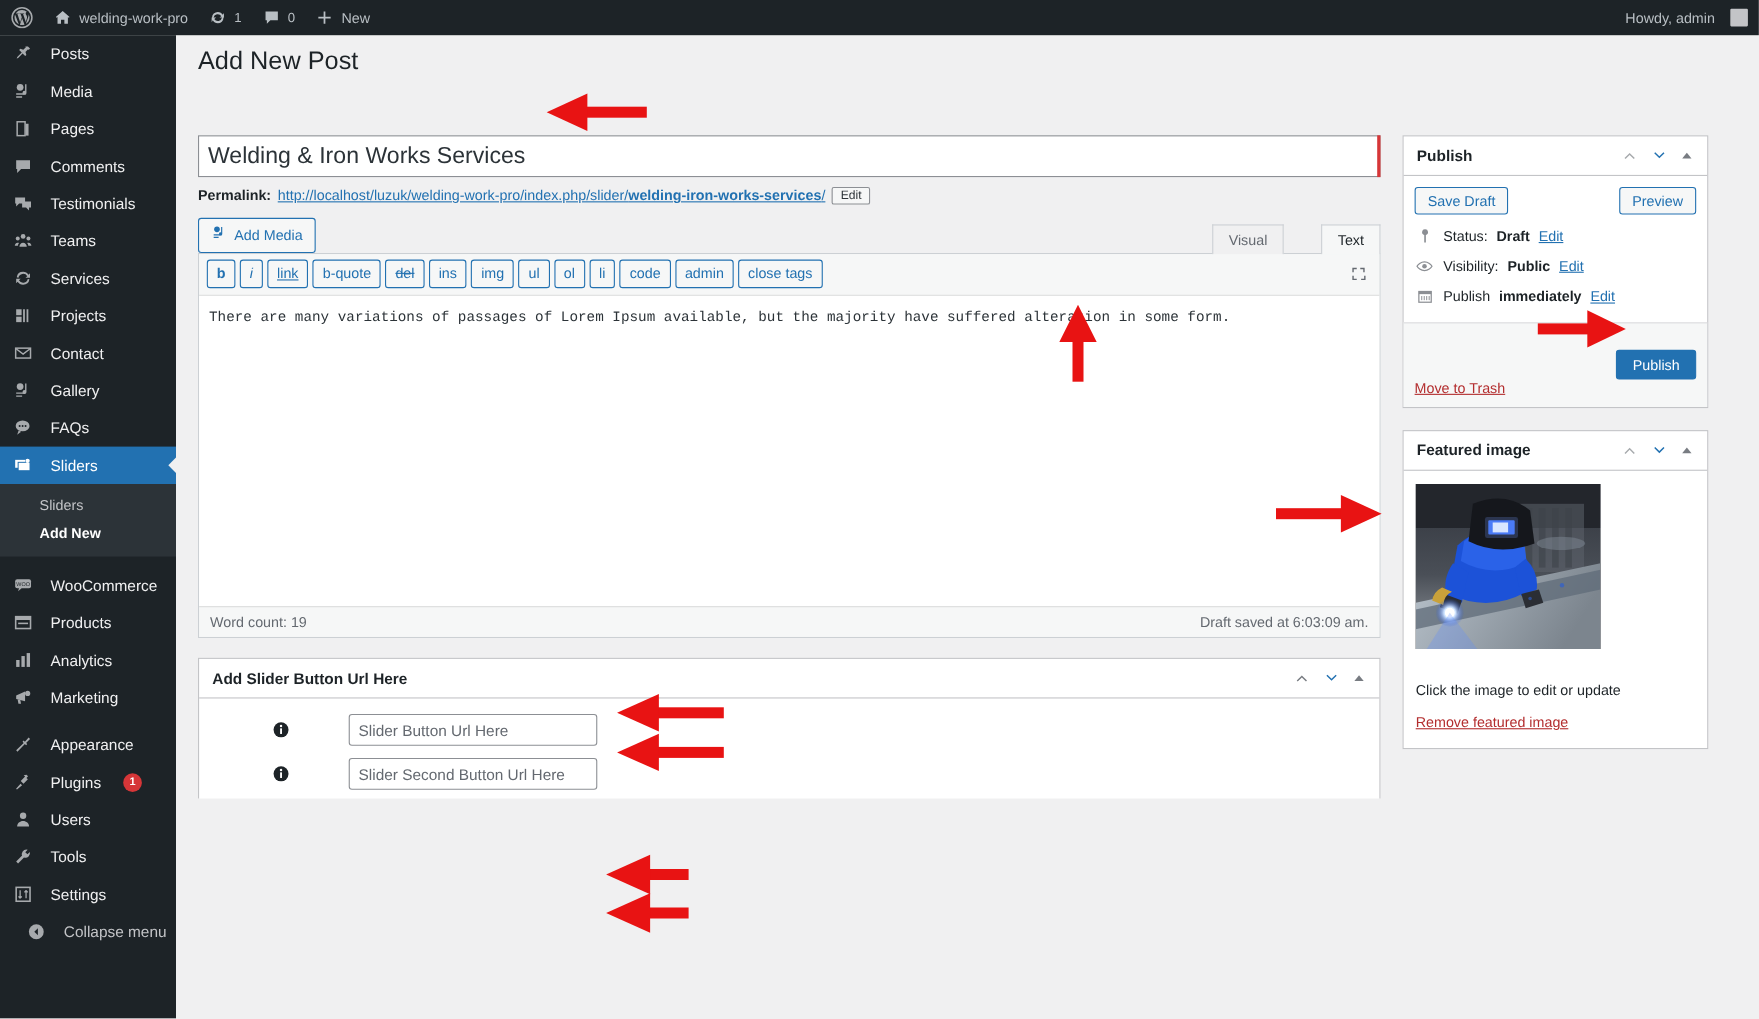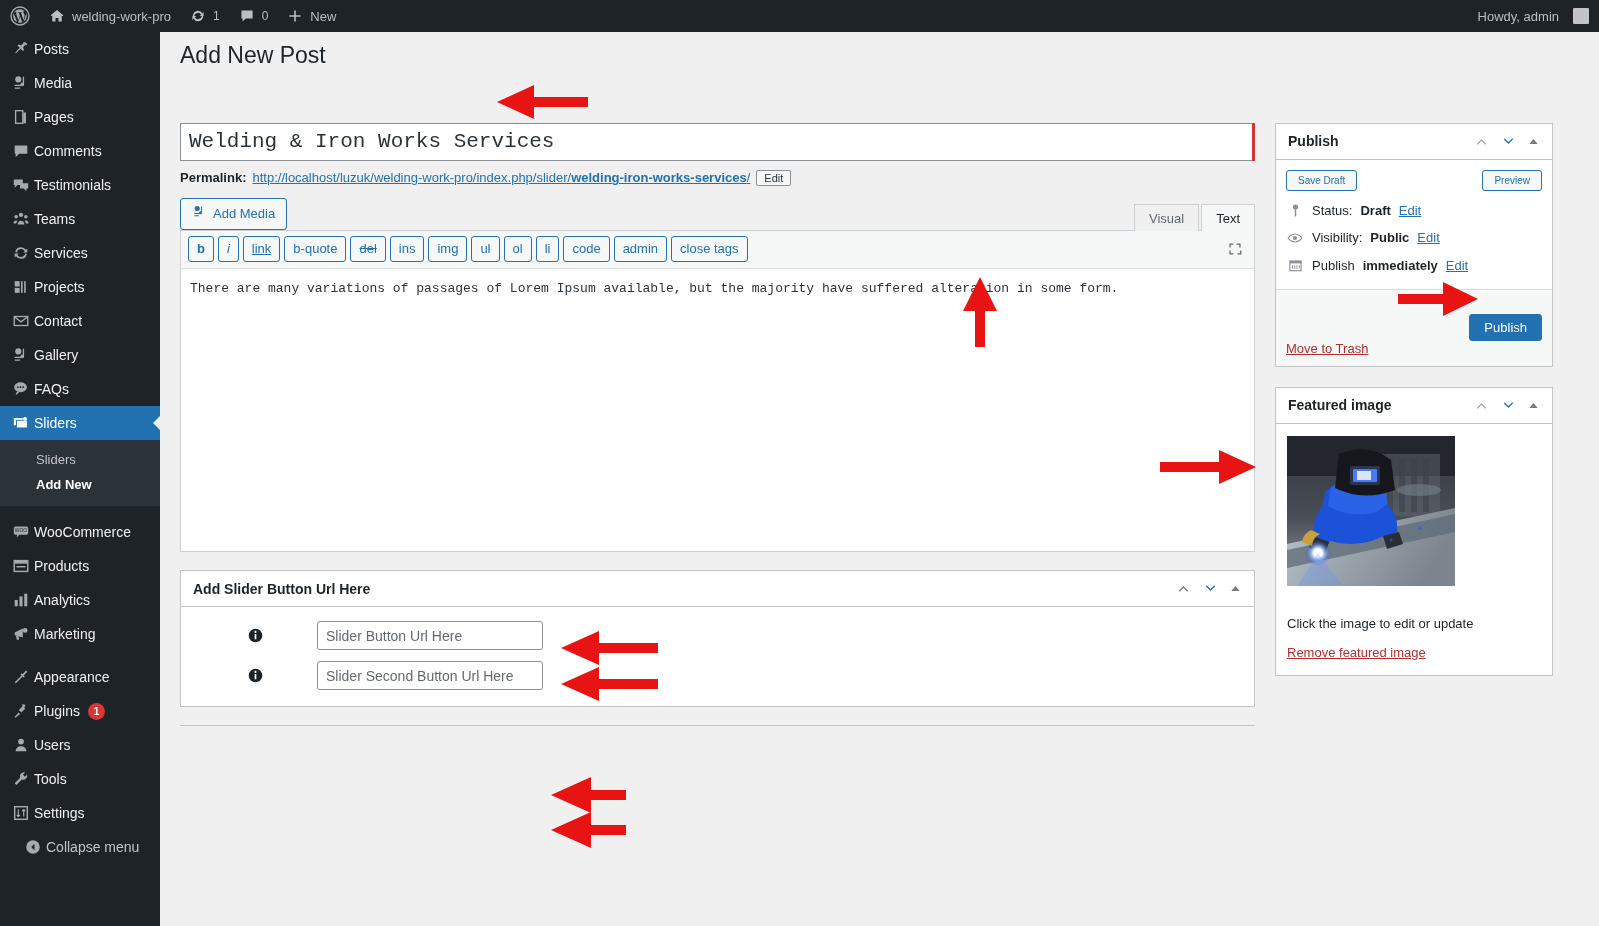--- a/index.html
+++ b/index.html
@@ -34,21 +34,21 @@
   .ab-count { font-size: 12px; }
 
   
   #sidebar {
     position: absolute; top: 32px; left: 0; width: 160px; height: 894px;
     background: #1d2327; color: #f0f0f1; font-size: 14px;
     overflow: hidden;
   }
   .menu-item {
     position: relative;
-    display: flex; align-items: center; gap: 3px;
+    display: flex; align-items: center; gap: 15px;
     height: 34px; padding-left: 11px; color: #f0f0f1;
     line-height: 1;
   }
   .menu-item .mi-ico {
     width: 20px; height: 20px; flex: 0 0 20px;
     display: flex; align-items: center; justify-content: center;
     color: #a7aaad;
   }
   .menu-item .mi-ico svg { display:block; }
   .menu-item.current {
@@ -86,21 +86,21 @@
   #wrap { padding: 0 20px; position: relative; }
 
   .col-main { position: absolute; left: 20px; top: 52px; width: 1075px; }
   .col-side { position: absolute; left: 1115px; top: 52px; width: 278px; }
 
   
   #title-input {
     width: 1075px; height: 38px;
     font-size: 21px; color: #2c3338; padding: 3px 8px;
     border: 1px solid #8c8f94; background: #fff; outline: none;
-    font-family: Liberation Mono, monospace;
+    font-family: Liberation Sans, sans-serif;
     border-radius: 0;
   }
   #title-caret { position:absolute; right:0; top:0; width:3px; height:38px; background:#d63638; }
 
   .permalink-row {
     font-size: 13px; color: #1d2327; margin-top: 9px;
     display: flex; align-items: center; gap: 6px;
   }
   .permalink-row b { font-weight: bold; }
   .permalink-row a { color: #2271b1; text-decoration: underline; }
@@ -113,21 +113,21 @@
 
   
   .editor-wrap { margin-top: 12px; }
   .media-row { display: flex; align-items: flex-end; justify-content: space-between; }
   .add-media {
     display: inline-flex; align-items: center; gap: 6px;
     border: 1px solid #2271b1; color: #2271b1; background: #f6f7f7;
     padding: 5px 11px; font-size: 13px; border-radius: 3px; cursor: pointer;
     line-height: 1.4;
   }
-  .editor-tabs { display: flex; align-items: flex-end; }
+  .editor-tabs { display: flex; align-items: flex-end; gap: 32px; }
   .etab {
     border: 1px solid #ccd0d4; border-bottom: none; background: #f0f0f1;
     color: #646970; font-size: 13px; padding: 6px 14px 5px; cursor: pointer;
     margin-left: 2px; position: relative; top: 1px;
   }
   .etab.active { background: #f6f7f7; color: #1d2327; border-color: #ccd0d4; }
 
   .editor-box { border: 1px solid #ccd0d4; background: #f6f7f7; }
   .qt-toolbar {
     background: #f6f7f7; padding: 5px 7px 6px; display: flex; align-items: center; gap: 4px;
@@ -180,21 +180,21 @@
   
   .sbox { background: #fff; border: 1px solid #c3c4c7; margin-bottom: 20px; }
   .sbox-head {
     display: flex; align-items: center; justify-content: space-between;
     padding: 9px 12px; border-bottom: 1px solid #c3c4c7;
   }
   .sbox-title { font-size: 14px; font-weight: bold; color: #1d2327; }
   .pub-top { padding: 10px 10px 2px; display: flex; justify-content: space-between; }
   .btn-secondary {
     border: 1px solid #2271b1; background: #f6f7f7; color: #2271b1;
-    font-size: 10px; padding: 4px 11px; border-radius: 3px; cursor: pointer;
+    font-size: 13px; padding: 4px 11px; border-radius: 3px; cursor: pointer;
     font-family: "Liberation Sans", sans-serif;
   }
   .pub-misc { padding: 4px 10px 10px; }
   .misc-row {
     display: flex; align-items: center; gap: 8px;
     font-size: 13px; color: #1d2327; padding: 6px 0;
   }
   .misc-row .mico { width: 18px; display: flex; justify-content: center; color: #8c8f94; }
   .misc-row a { color: #2271b1; text-decoration: underline; }
   .misc-row b { font-weight: bold; }
@@ -573,20 +573,24 @@
               <svg width="16" height="16" viewBox="0 0 20 20">
                   <path d="M3 3h5v1.6H4.6V8H3zM12 3h5v5h-1.6V4.6H12zM3 12h1.6v3.4H8V17H3zm13.4 0H18v5h-5v-1.6h3.4z" fill="#646970"></path>
                 </svg>
             </span>
           </div>
 
           <div class="editor-area">
             <span>There are many variations of passages of <span class="sp">Lorem</span> <span class="sp">Ipsum</span> available, but the majority have suffered alteration in some form.</span>
           </div>
 
+          <div class="statusbar">
+            <span>Word count: 19</span>
+            <span>Draft saved at 6:03:09 am.</span>
+          </div>
         </div>
       </div>
 
       <div class="metabox">
         <div class="mb-head">
           <span class="mb-title">Add Slider Button Url Here</span>
           <span class="mb-ctrls">
             <span class="ctl">
               <svg width="17" height="17" viewBox="0 0 20 20">
                   <path d="M4.5 12.6 10 7.1l5.5 5.5-1.1 1.1L10 9.3l-4.4 4.4z" fill="#787c82"></path>

